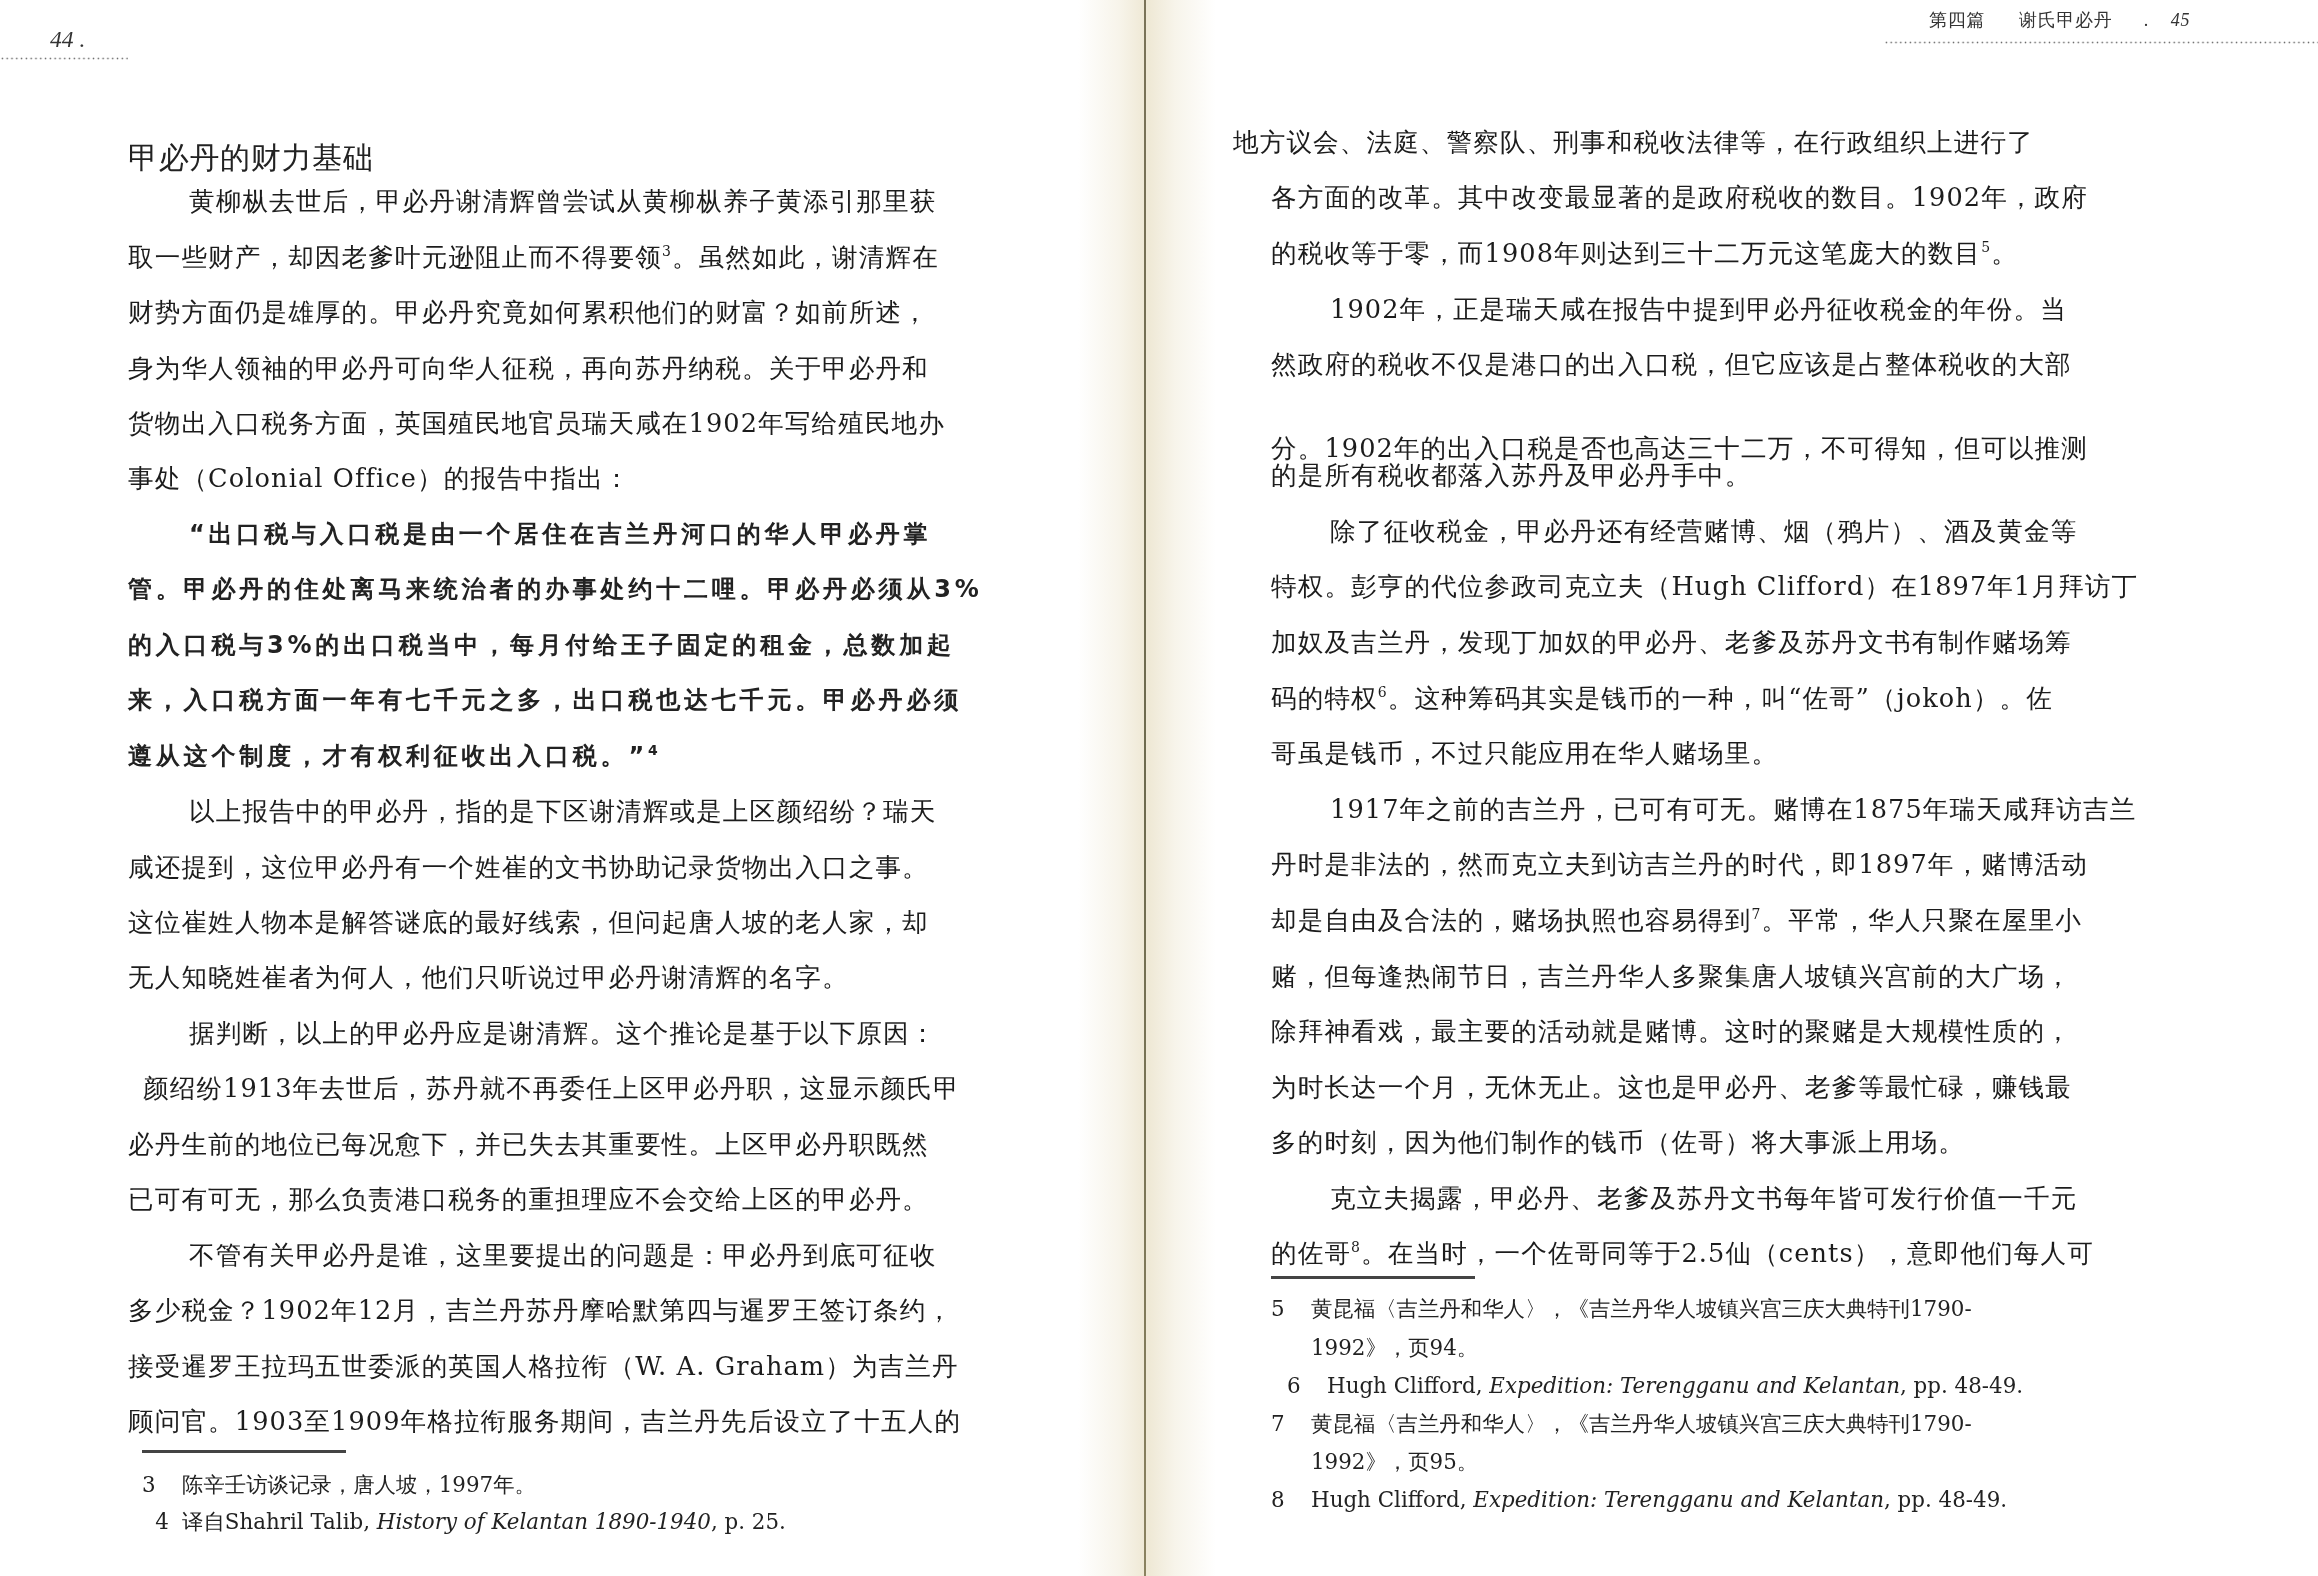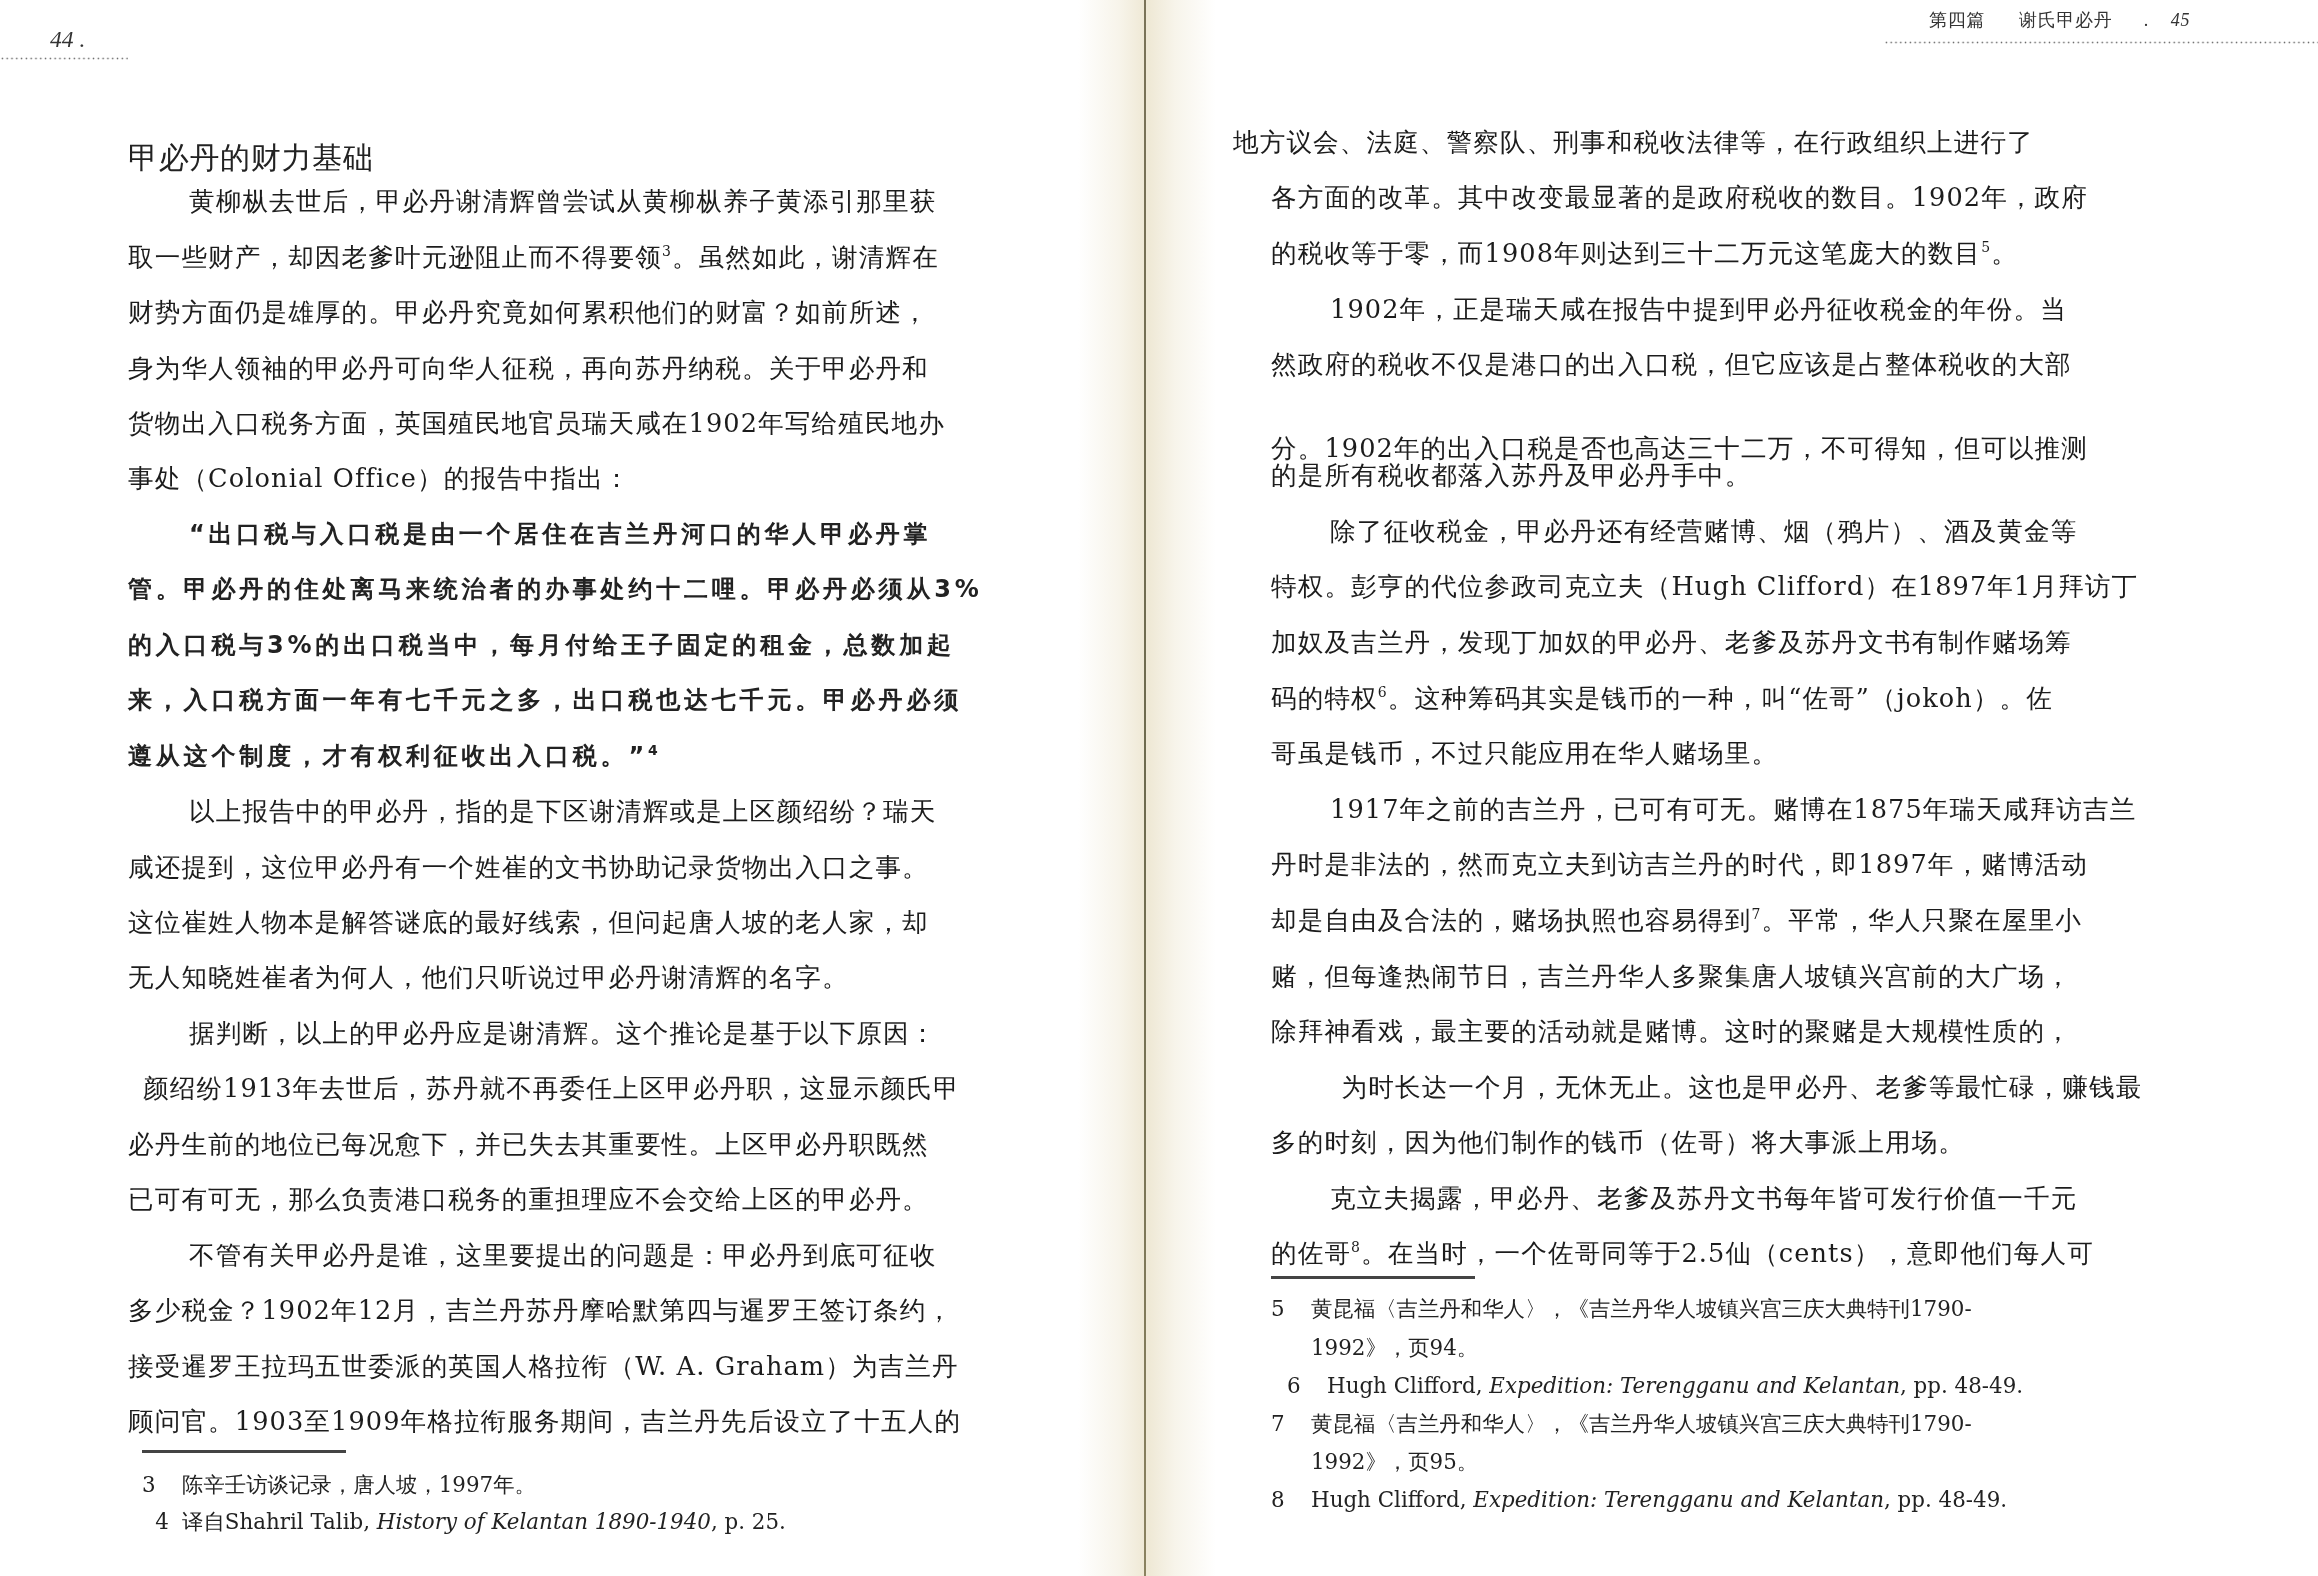--- a/index.html
+++ b/index.html
@@ -119,21 +119,21 @@
     <div class="line" style="left: 1330px; top: 515px; width: 882px;"><span>除了征收税金，甲必丹还有经营赌博、烟（鸦片）、酒及黄金等</span></div>
     <div class="line" style="left: 1271px; top: 570px; width: 942px;"><span>特权。彭亨的代位参政司克立夫（Hugh Clifford）在1897年1月拜访丁</span></div>
     <div class="line" style="left: 1271px; top: 626px; width: 942px;"><span>加奴及吉兰丹，发现丁加奴的甲必丹、老爹及苏丹文书有制作赌场筹</span></div>
     <div class="line" style="left: 1271px; top: 682px; width: 942px;"><span>码的特权</span><sup>6</sup><span>。这种筹码其实是钱币的一种，叫“佐哥”（jokoh）。佐</span></div>
     <div class="line" style="left: 1271px; top: 737px; width: 942px;"><span>哥虽是钱币，不过只能应用在华人赌场里。</span></div>
     <div class="line" style="left: 1330px; top: 793px; width: 882px;"><span>1917年之前的吉兰丹，已可有可无。赌博在1875年瑞天咸拜访吉兰</span></div>
     <div class="line" style="left: 1271px; top: 848px; width: 942px;"><span>丹时是非法的，然而克立夫到访吉兰丹的时代，即1897年，赌博活动</span></div>
     <div class="line" style="left: 1271px; top: 904px; width: 942px;"><span>却是自由及合法的，赌场执照也容易得到</span><sup>7</sup><span>。平常，华人只聚在屋里小</span></div>
     <div class="line" style="left: 1271px; top: 960px; width: 942px;"><span>赌，但每逢热闹节日，吉兰丹华人多聚集唐人坡镇兴宫前的大广场，</span></div>
     <div class="line" style="left: 1271px; top: 1015px; width: 942px;"><span>除拜神看戏，最主要的活动就是赌博。这时的聚赌是大规模性质的，</span></div>
-    <div class="line" style="left: 1271px; top: 1071px; width: 942px; text-align: center;"><span>为时长达一个月，无休无止。这也是甲必丹、老爹等最忙碌，赚钱最</span></div>
+    <div class="line" style="left: 1271px; top: 1071px; width: 942px;"><span>为时长达一个月，无休无止。这也是甲必丹、老爹等最忙碌，赚钱最</span></div>
     <div class="line" style="left: 1271px; top: 1126px; width: 942px;"><span>多的时刻，因为他们制作的钱币（佐哥）将大事派上用场。</span></div>
     <div class="line" style="left: 1330px; top: 1182px; width: 882px;"><span>克立夫揭露，甲必丹、老爹及苏丹文书每年皆可发行价值一千元</span></div>
     <div class="line" style="left: 1271px; top: 1237px; width: 942px;"><span>的佐哥</span><sup>8</sup><span>。在当时，一个佐哥同等于2.5仙（cents），意即他们每人可</span></div>
   </div>
 
 <div class="fn-rule fn-rule-right"></div>
 <div id="right-footnotes">
     <div class="fn" style="left: 1271px; top: 1295px;"><span class="fn-num">5</span><span>黄昆福〈吉兰丹和华人〉，《吉兰丹华人坡镇兴宫三庆大典特刊1790-</span></div>
     <div class="fn" style="left: 1271px; top: 1334px;"><span class="fn-num"></span><span>1992》，页94。</span></div>
     <div class="fn" style="left: 1271px; top: 1372px; margin-left: 16px;"><span class="fn-num">6</span><span>Hugh Clifford, </span><i>Expedition: Terengganu and Kelantan</i><span>, pp. 48-49.</span></div>

